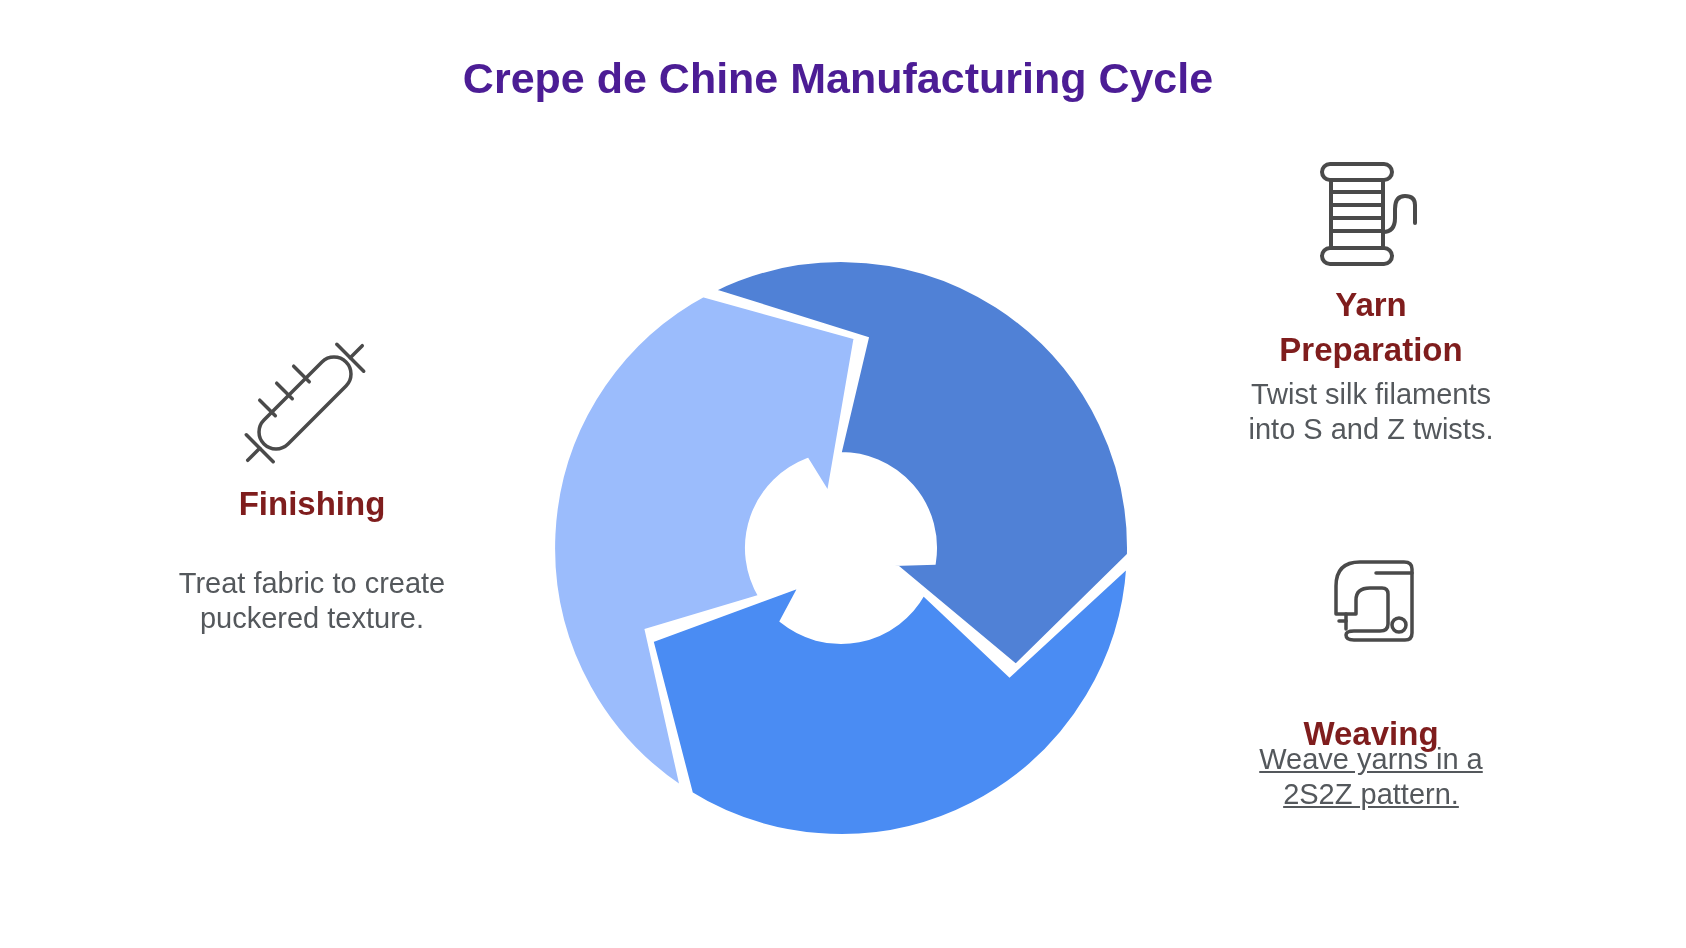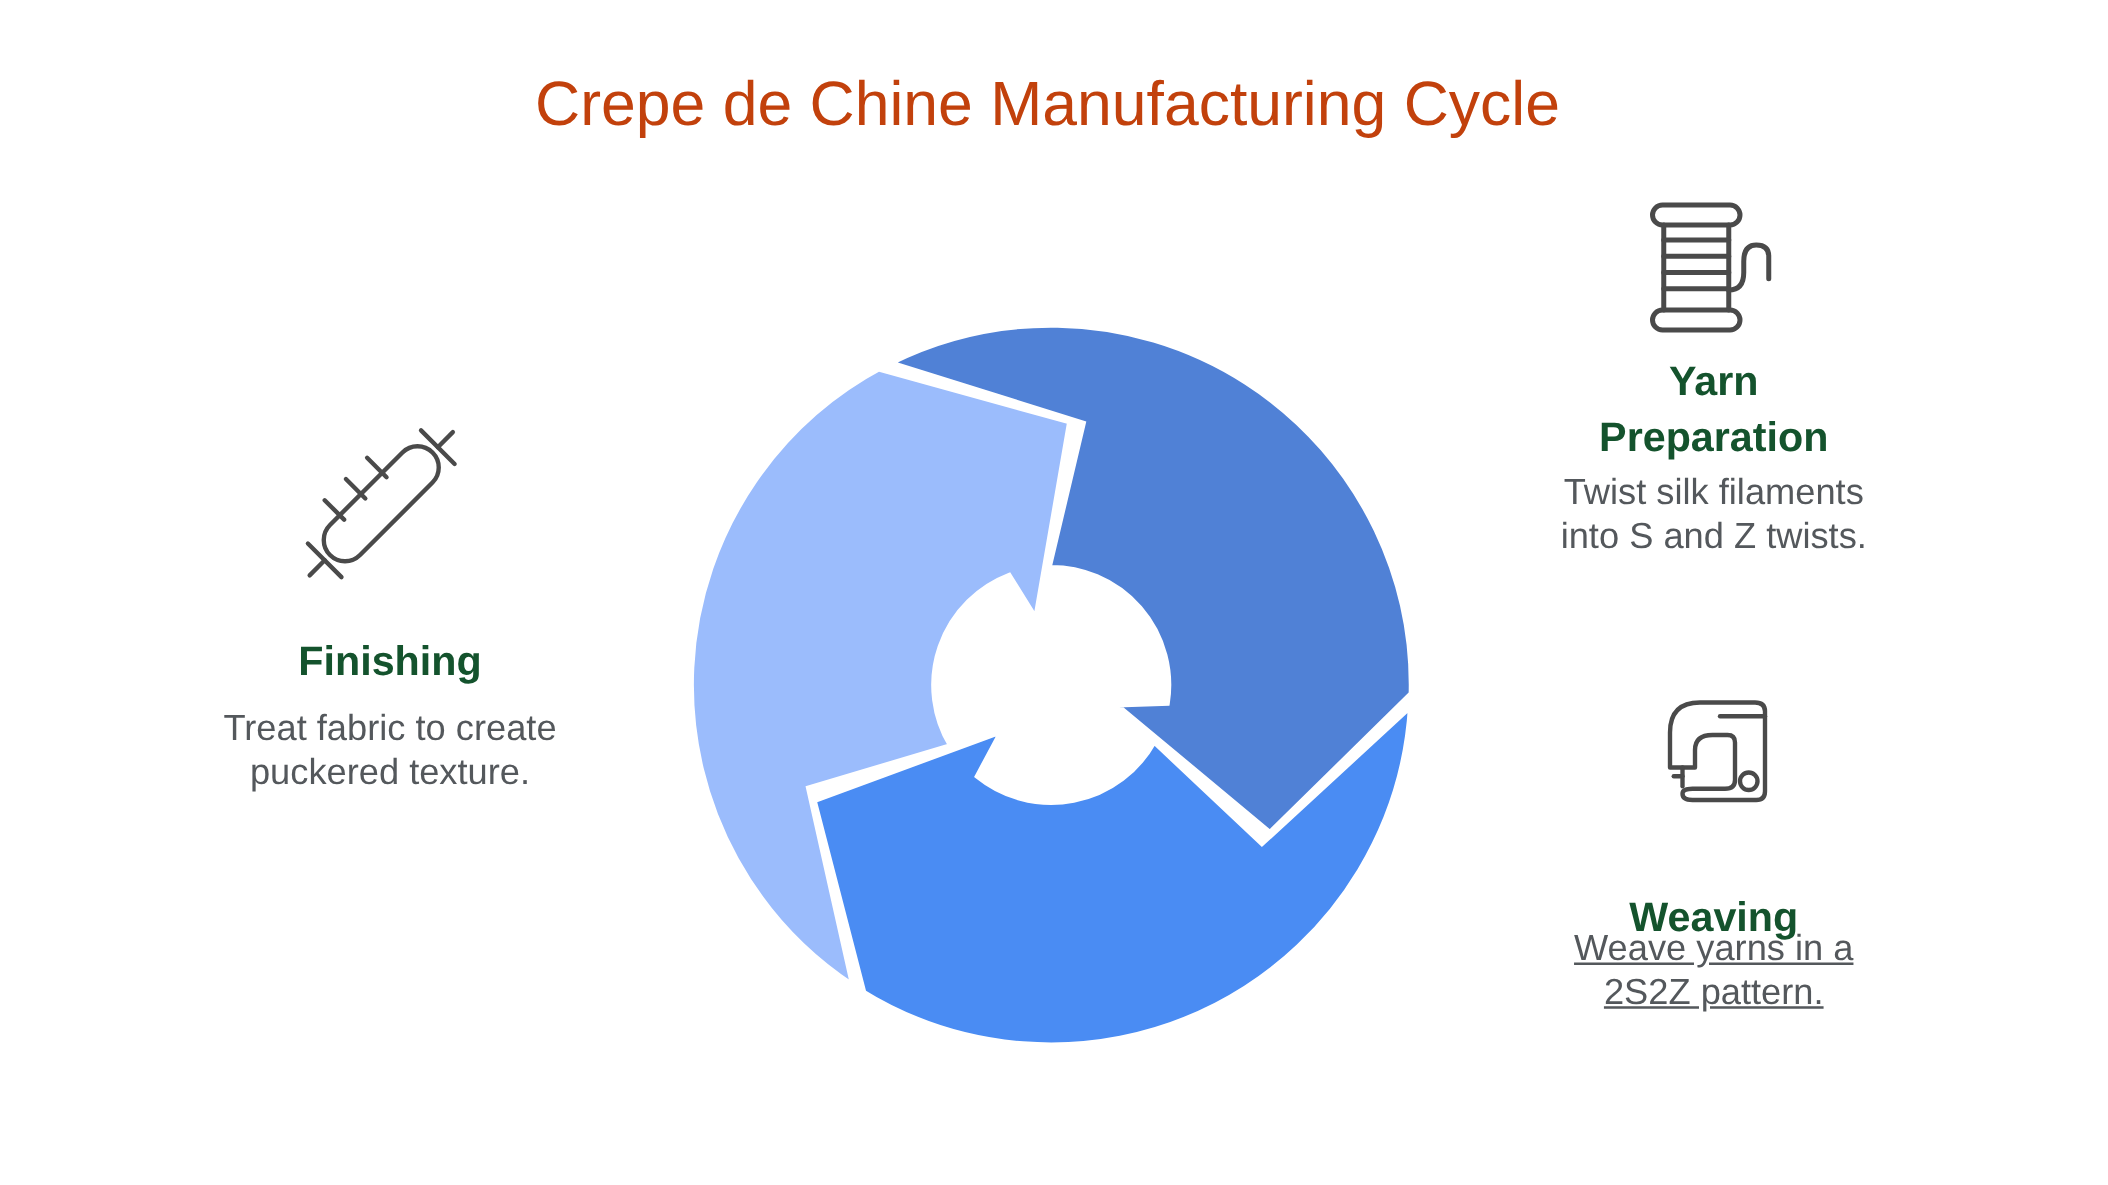--- a/index.html
+++ b/index.html
@@ -8,57 +8,57 @@
     background:#ffffff;
     position:relative;
     overflow:hidden;
     font-family:"Liberation Sans", sans-serif;
   }
   .page-title{
     position:absolute;
     top:54px;left:838px;
     transform:translateX(-50%);
     white-space:nowrap;
-    font-size:50px;
-    font-weight:400;
+    font-size:43px;
+    font-weight:700;
     letter-spacing:0px;
-    color:#c2410c;
+    color:#4c1d95;
   }
   .cycle-svg{position:absolute;left:481px;top:188px;}
   .icon-svg{position:absolute;}
   .spool-icon-svg{left:1316px;top:158px;}
   .machine-icon-svg{left:1322px;top:546px;}
   .syringe-icon-svg{left:225px;top:323px;}
   .step-label{
     position:absolute;
     width:400px;
     text-align:center;
     font-size:33px;
     font-weight:700;
     line-height:45px;
-    color:#14532d;
+    color:#7f1d1d;
     white-space:pre-line;
   }
   .step-desc{
     position:absolute;
     width:400px;
     text-align:center;
     font-size:29px;
     font-weight:400;
     line-height:35px;
     color:#54585c;
     white-space:pre-line;
   }
   .col-right{left:1171px;}
   .col-left{left:112px;}
   .yarn-label{top:282px;}
   .yarn-desc{top:377px;}
   .weaving-label{top:711px;}
   .weaving-desc{top:742px;text-decoration:underline;}
-  .finishing-label{top:506px;}
+  .finishing-label{top:481px;}
   .finishing-desc{top:566px;}
 </style>
 </head>
 <body>
 
 <div class="page-title">Crepe de Chine Manufacturing Cycle</div>
 
 <svg class="cycle-svg" width="720" height="720" viewBox="-360 -360 720 720">
   <g stroke="#ffffff" stroke-width="4" stroke-linejoin="miter" fill="#9bbcfc">
     <path transform="rotate(-10)" d="M -198.2 208.8 A 288 288 0 0 1 -89 -273.9 L -137.3 -294.5 L 51 -204.7 L -2.9 -54.9 L -17.9 -92.3 A 94 94 0 0 0 -87.8 33.7 L -205.6 47.5 Z" fill="#9bbcfc"></path>

